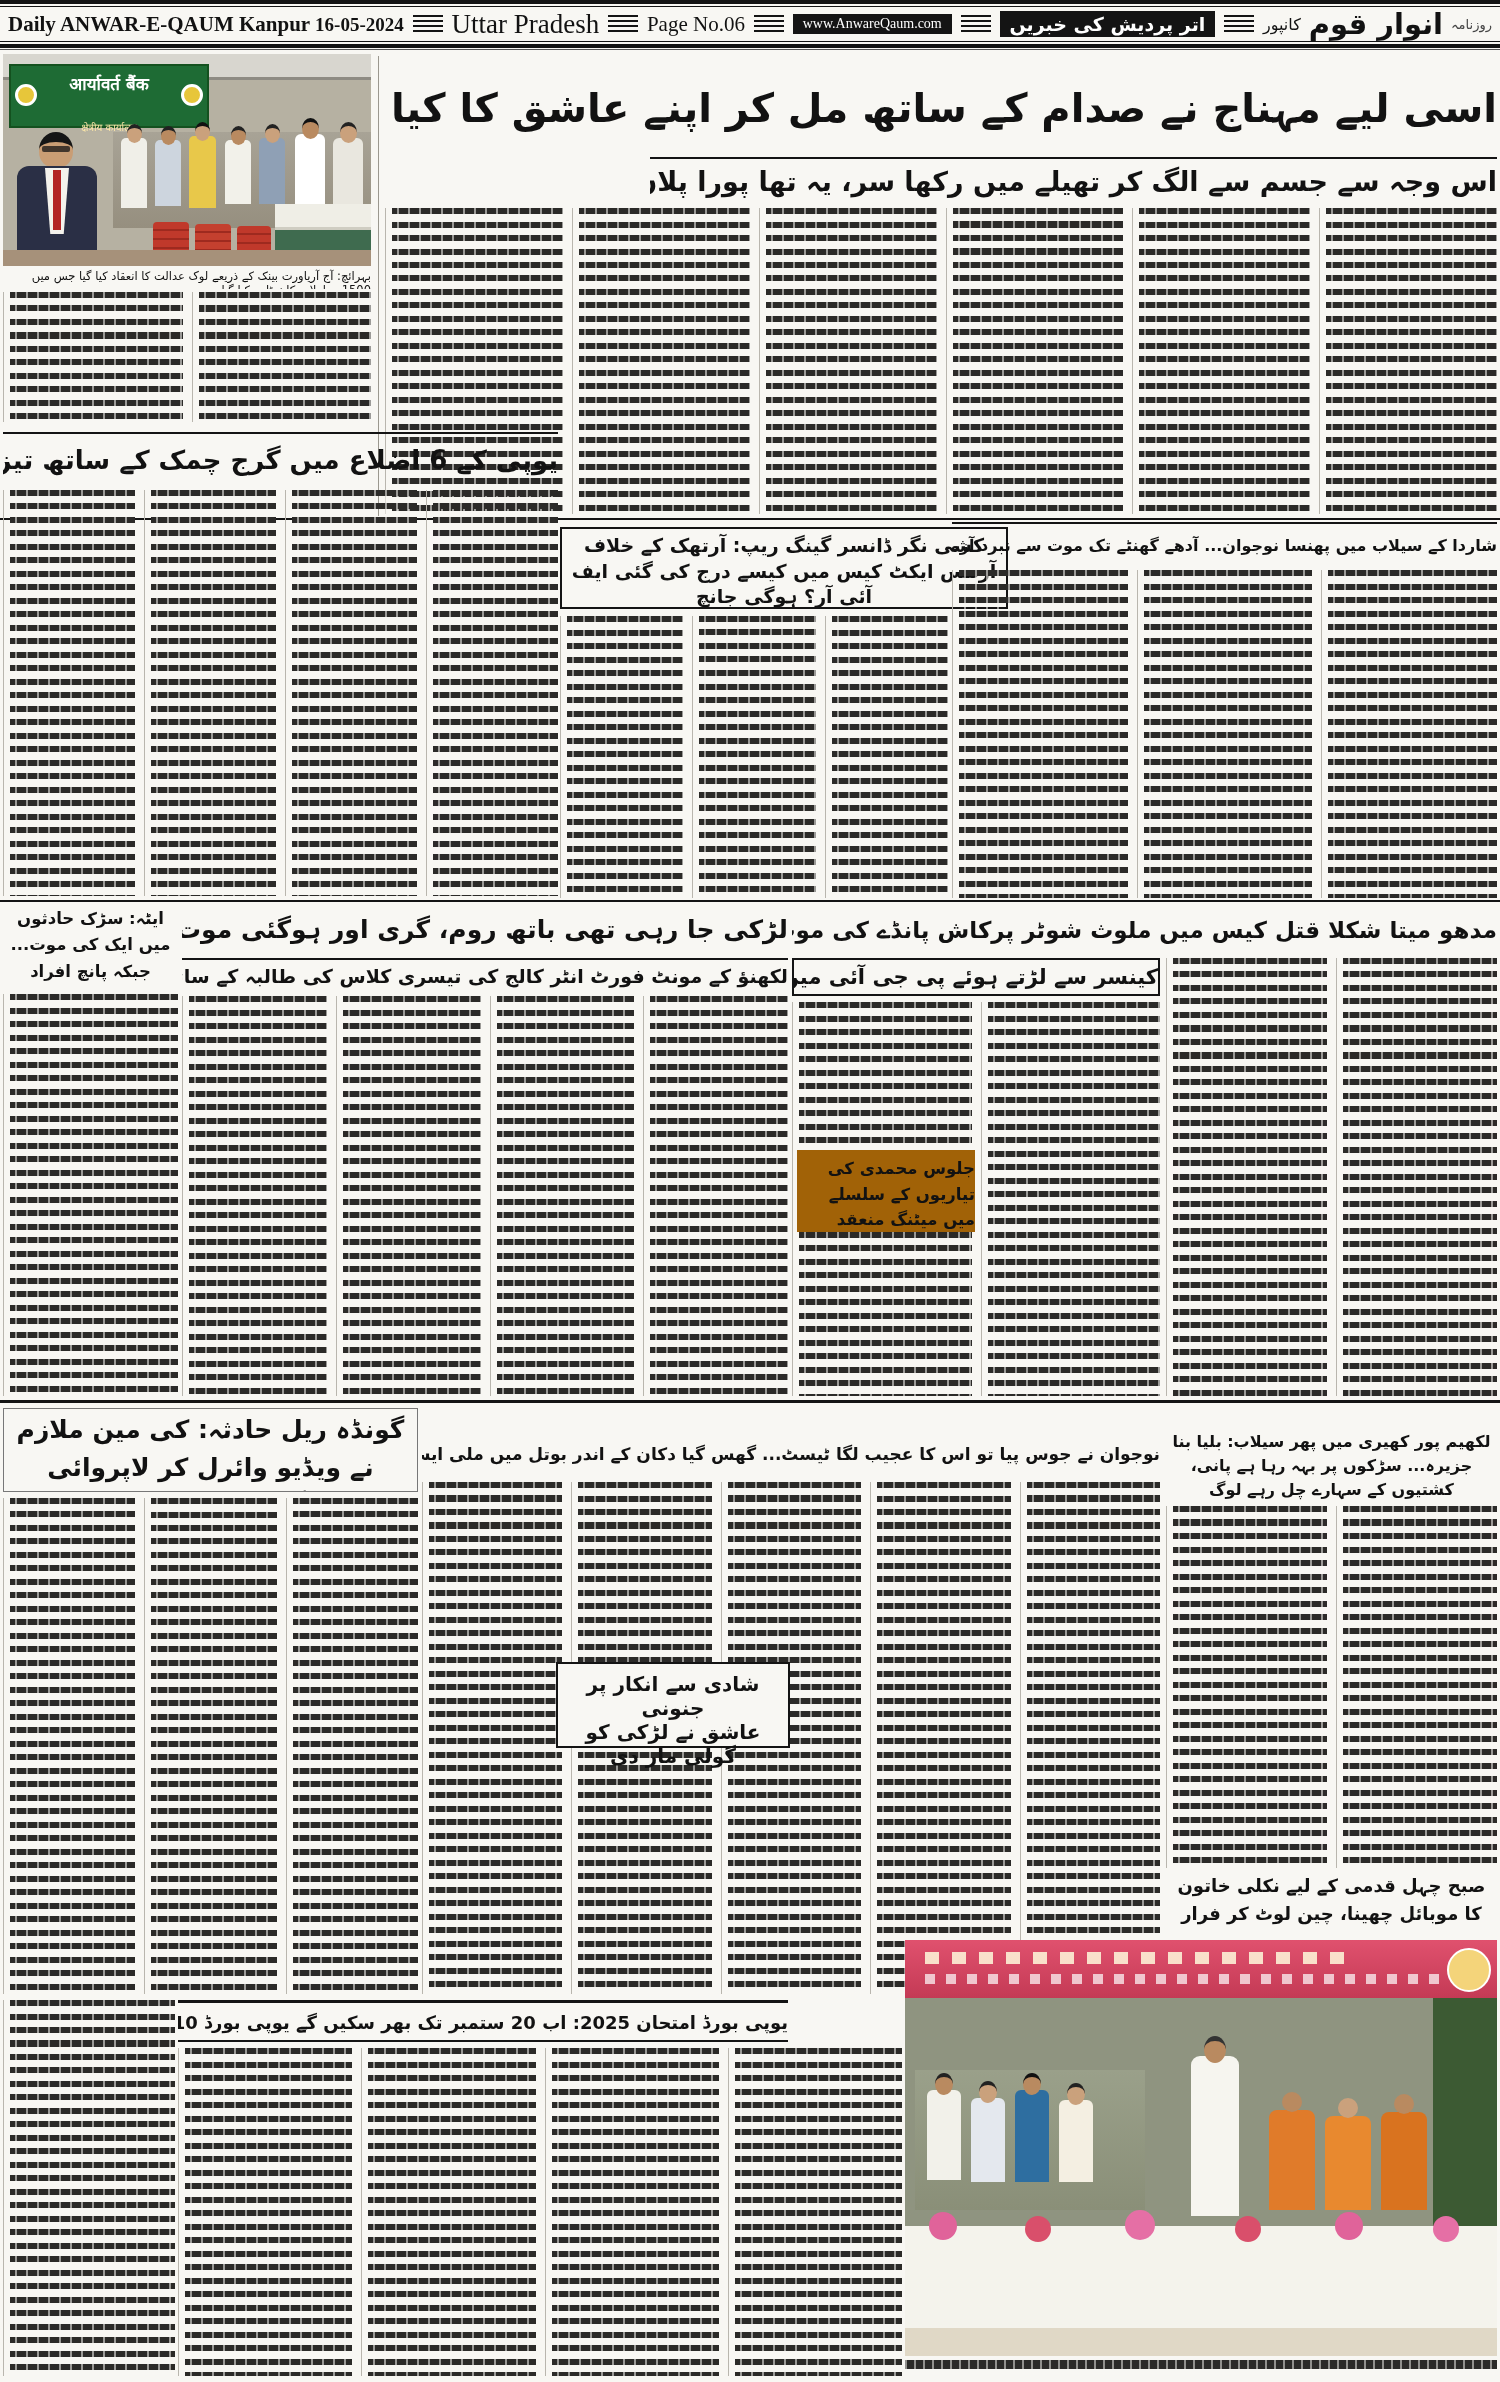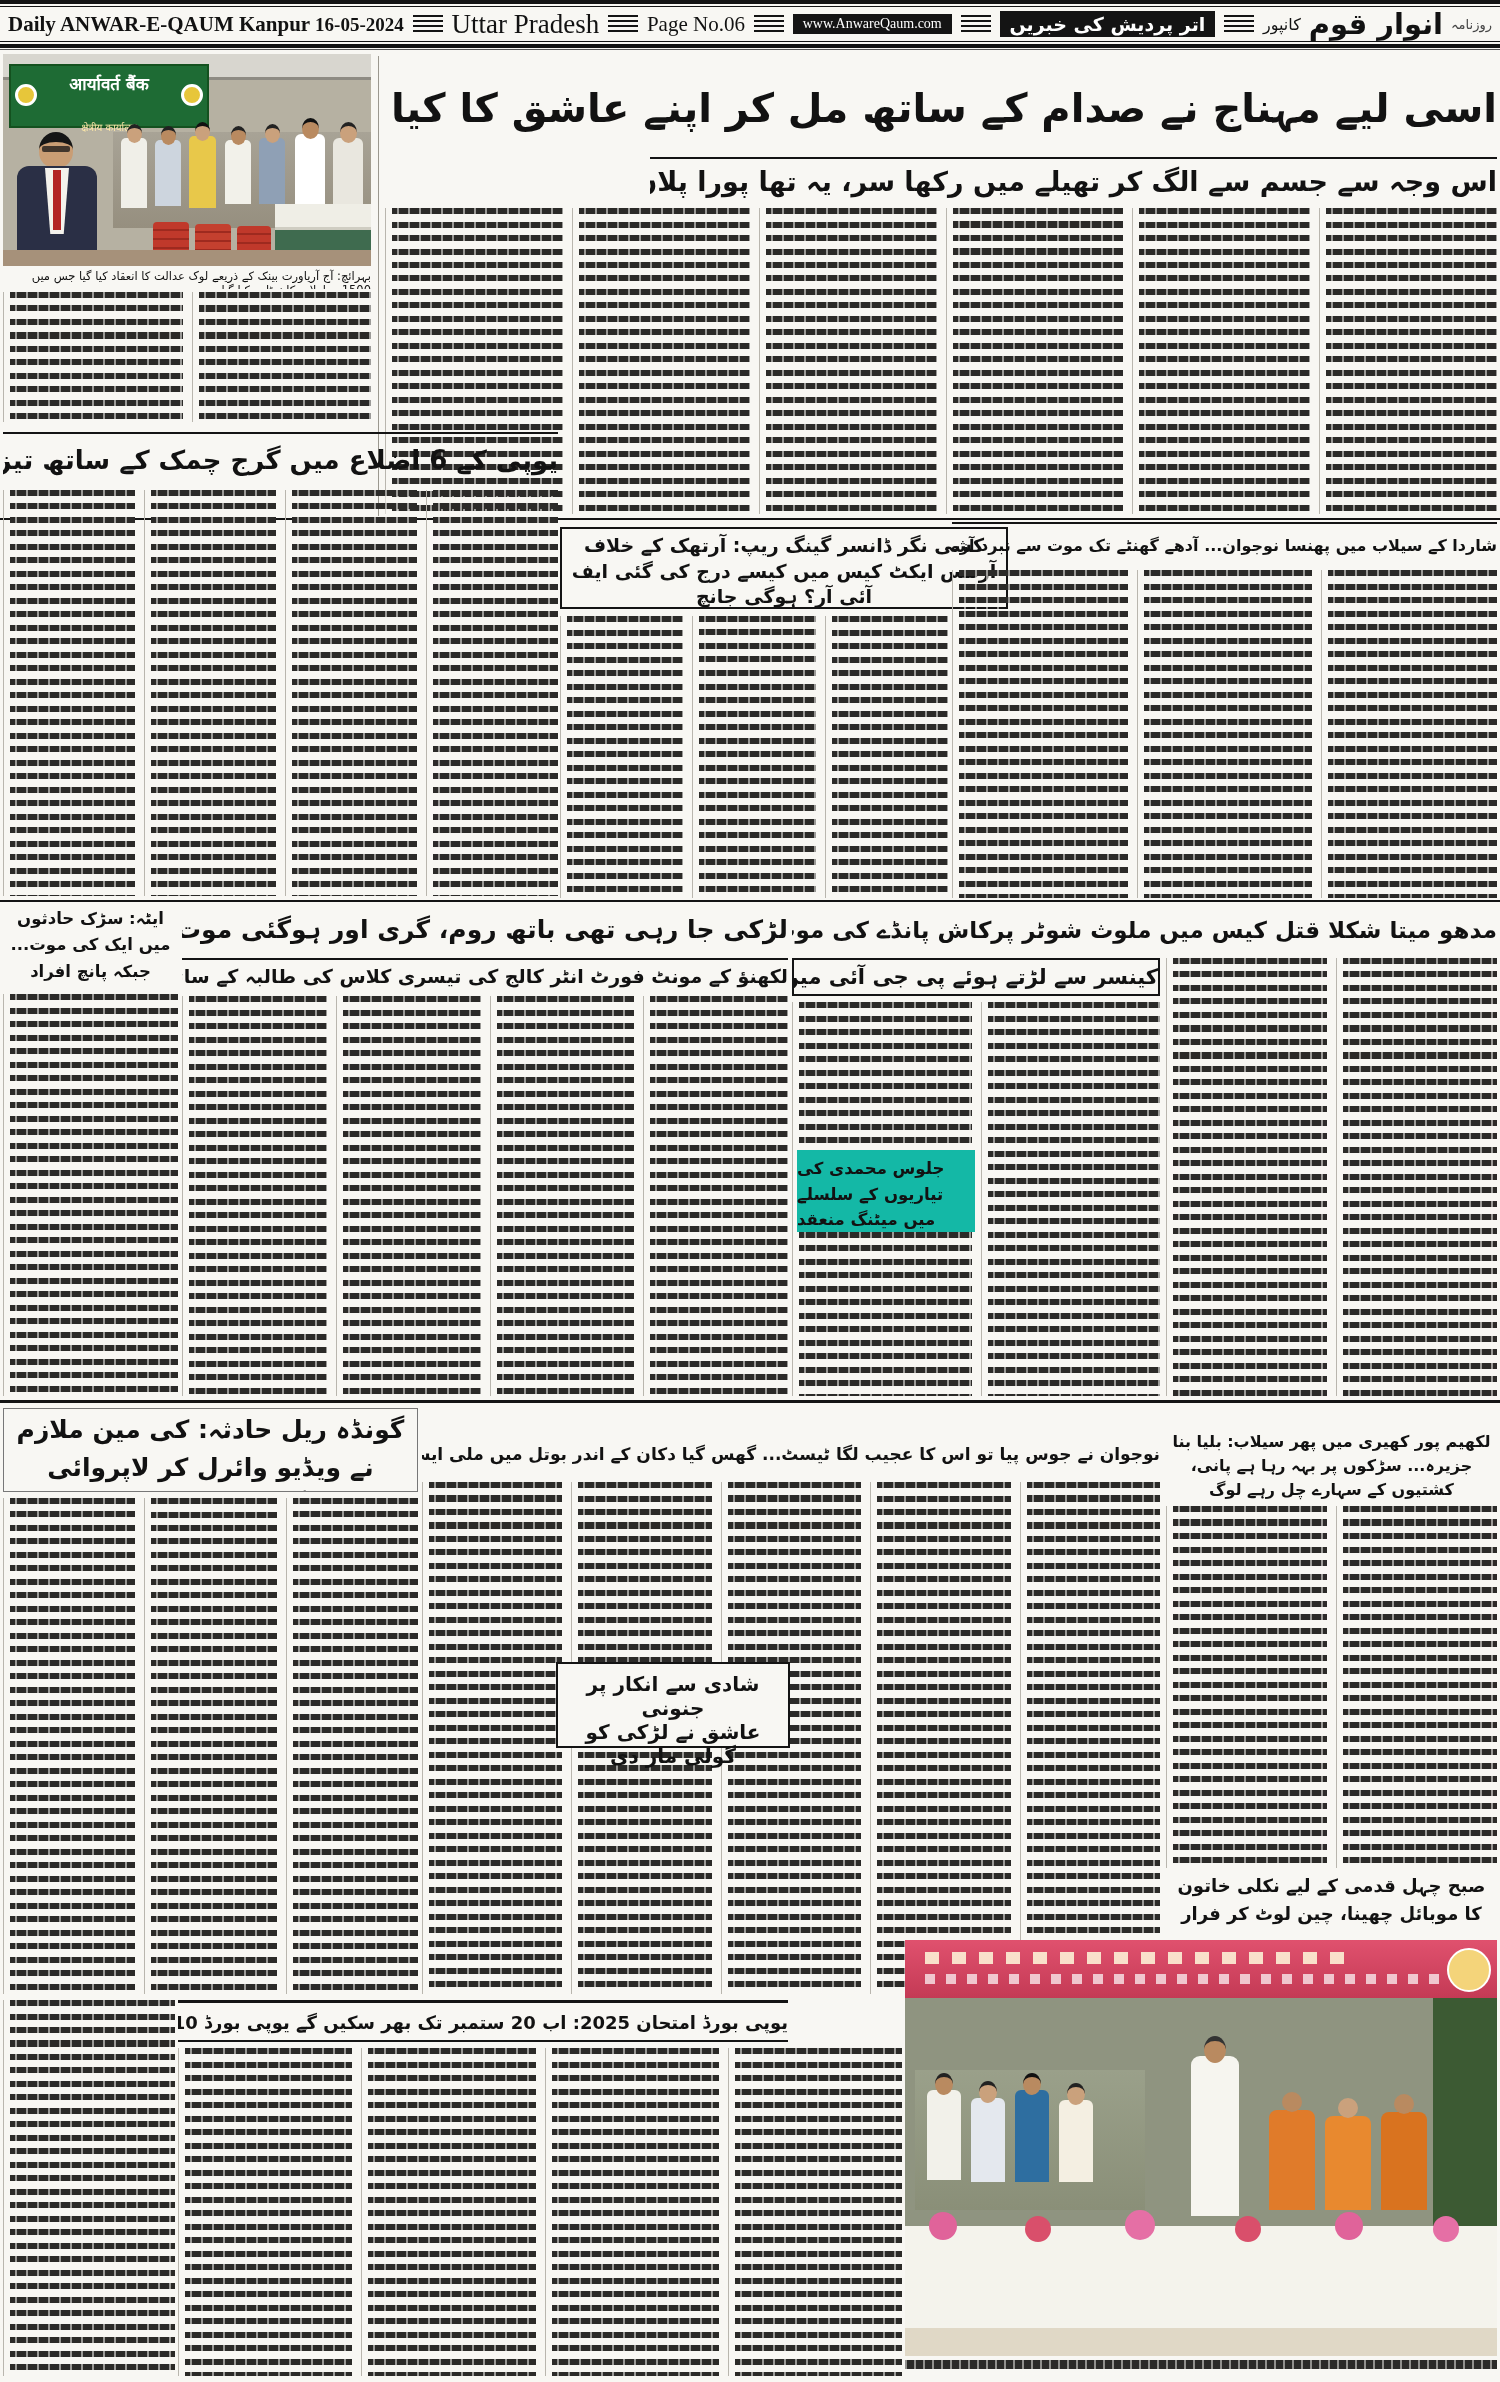--- a/index.html
+++ b/index.html
@@ -160,21 +160,21 @@
       <div class="col sim"></div>
       <div class="col sim"></div>
     </div>
 
   <div class="abs ur hl" style="left:792px;top:906px;width:705px;height:48px;font-size:23px;line-height:48px;" dir="rtl">مدھو میتا شکلا قتل کیس میں ملوث شوٹر پرکاش پانڈے کی موت</div>
   <div class="abs ur hl" style="left:792px;top:958px;width:368px;height:38px;font-size:21px;line-height:34px;border:2px solid #141414;" dir="rtl">کینسر سے لڑتے ہوئے پی جی آئی میں انتقال</div>
   <div class="abs cols" style="left:792px;top:1002px;width:368px;height:394px;">
       <div class="col sim"></div>
       <div class="col sim"></div>
     </div>
-  <div class="abs ur wrap" style="left:797px;top:1150px;width:178px;height:82px;background:#14b8a6;font-size:16.5px;font-weight:700;text-align:left;line-height:1.55;padding-top:6px;overflow:hidden;" dir="rtl">جلوس محمدی کی تیاریوں کے سلسلے میں میٹنگ منعقد</div>
+  <div class="abs ur wrap" style="left:797px;top:1150px;width:178px;height:82px;background:#a16207;font-size:16.5px;font-weight:700;text-align:right;line-height:1.55;padding-top:6px;overflow:hidden;" dir="rtl">جلوس محمدی کی تیاریوں کے سلسلے میں میٹنگ منعقد</div>
   <div class="abs cols" style="left:1166px;top:958px;width:331px;height:438px;">
       <div class="col sim"></div>
       <div class="col sim"></div>
     </div>
 
   <div class="abs hrule" style="left:0;top:1400px;width:1500px;height:3px;"></div>
 
   <div class="abs ur wrap" style="left:3px;top:1408px;width:415px;height:84px;border:1px solid #777;font-size:25px;font-weight:700;text-align:center;line-height:1.5;padding:2px 6px;overflow:hidden;" dir="rtl">گونڈہ ریل حادثہ: کی مین ملازم نے ویڈیو وائرل کر لاپروائی اجاگر کردی، برخاست</div>
   <div class="abs cols" style="left:3px;top:1498px;width:415px;height:496px;">
       <div class="col sim"></div>

